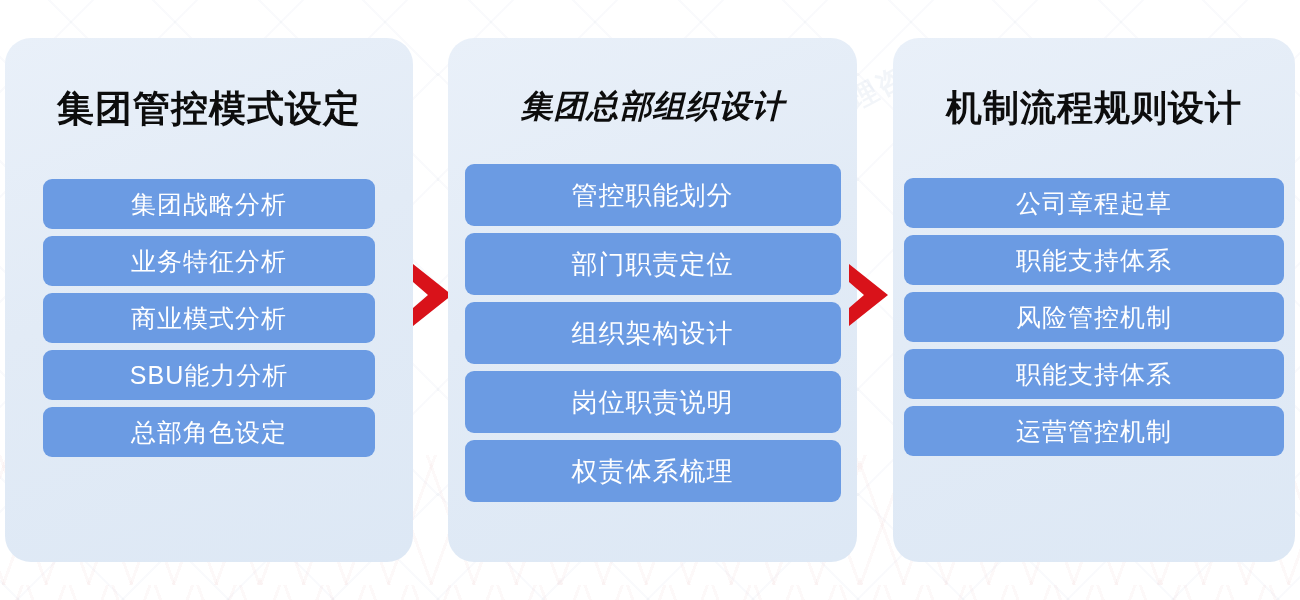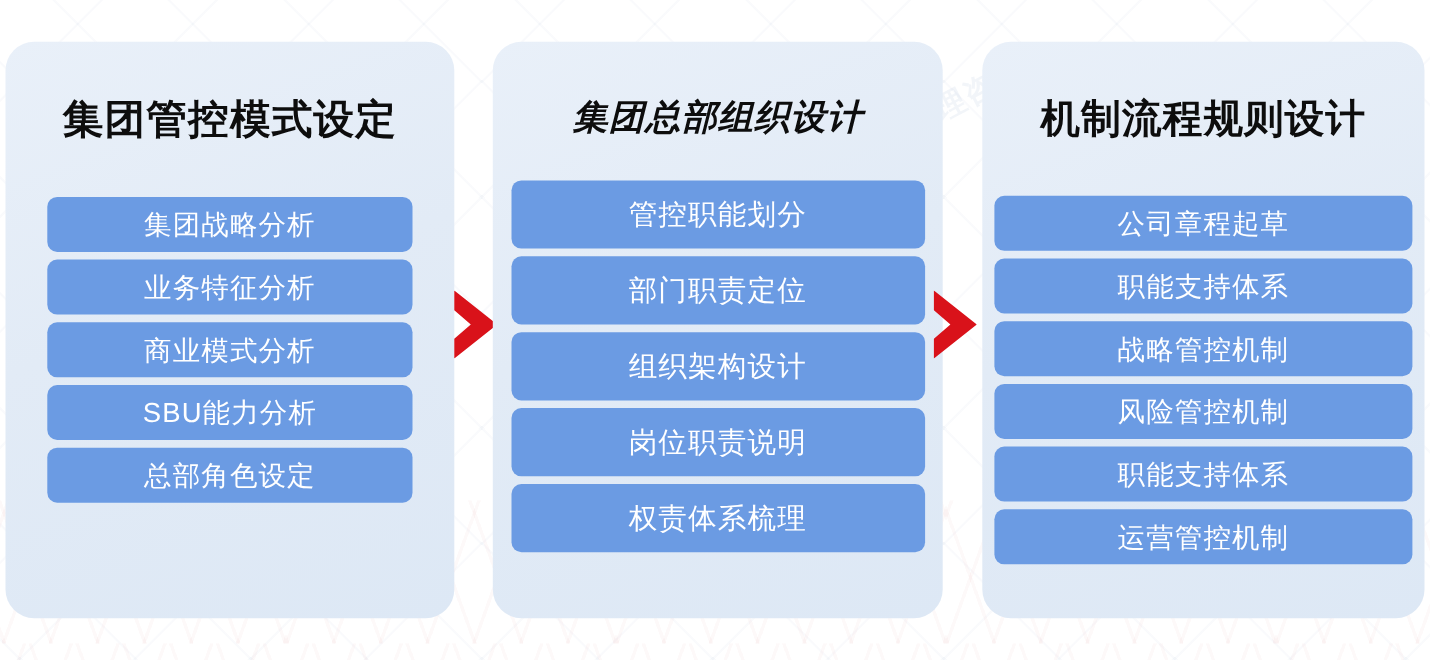--- a/index.html
+++ b/index.html
@@ -187,21 +187,20 @@
       <svg viewBox="0 0 41 62" xmlns="http://www.w3.org/2000/svg" aria-hidden="true">
         <path d="M2 0 L41 31 L2 62 L2 44 L17 31 L2 18 Z" fill="#d9121a"></path>
       </svg>
     </div>
 
     <div class="card c3">
       <div class="card-title">机制流程规则设计</div>
       <div class="pill-list">
         <div class="pill">公司章程起草</div>
         <div class="pill">职能支持体系</div>
-        <div class="pill">战略管控机制</div>
         <div class="pill">风险管控机制</div>
         <div class="pill">职能支持体系</div>
         <div class="pill">运营管控机制</div>
       </div>
     </div>
 
   </div>
 </div>
 
 </body></html>

